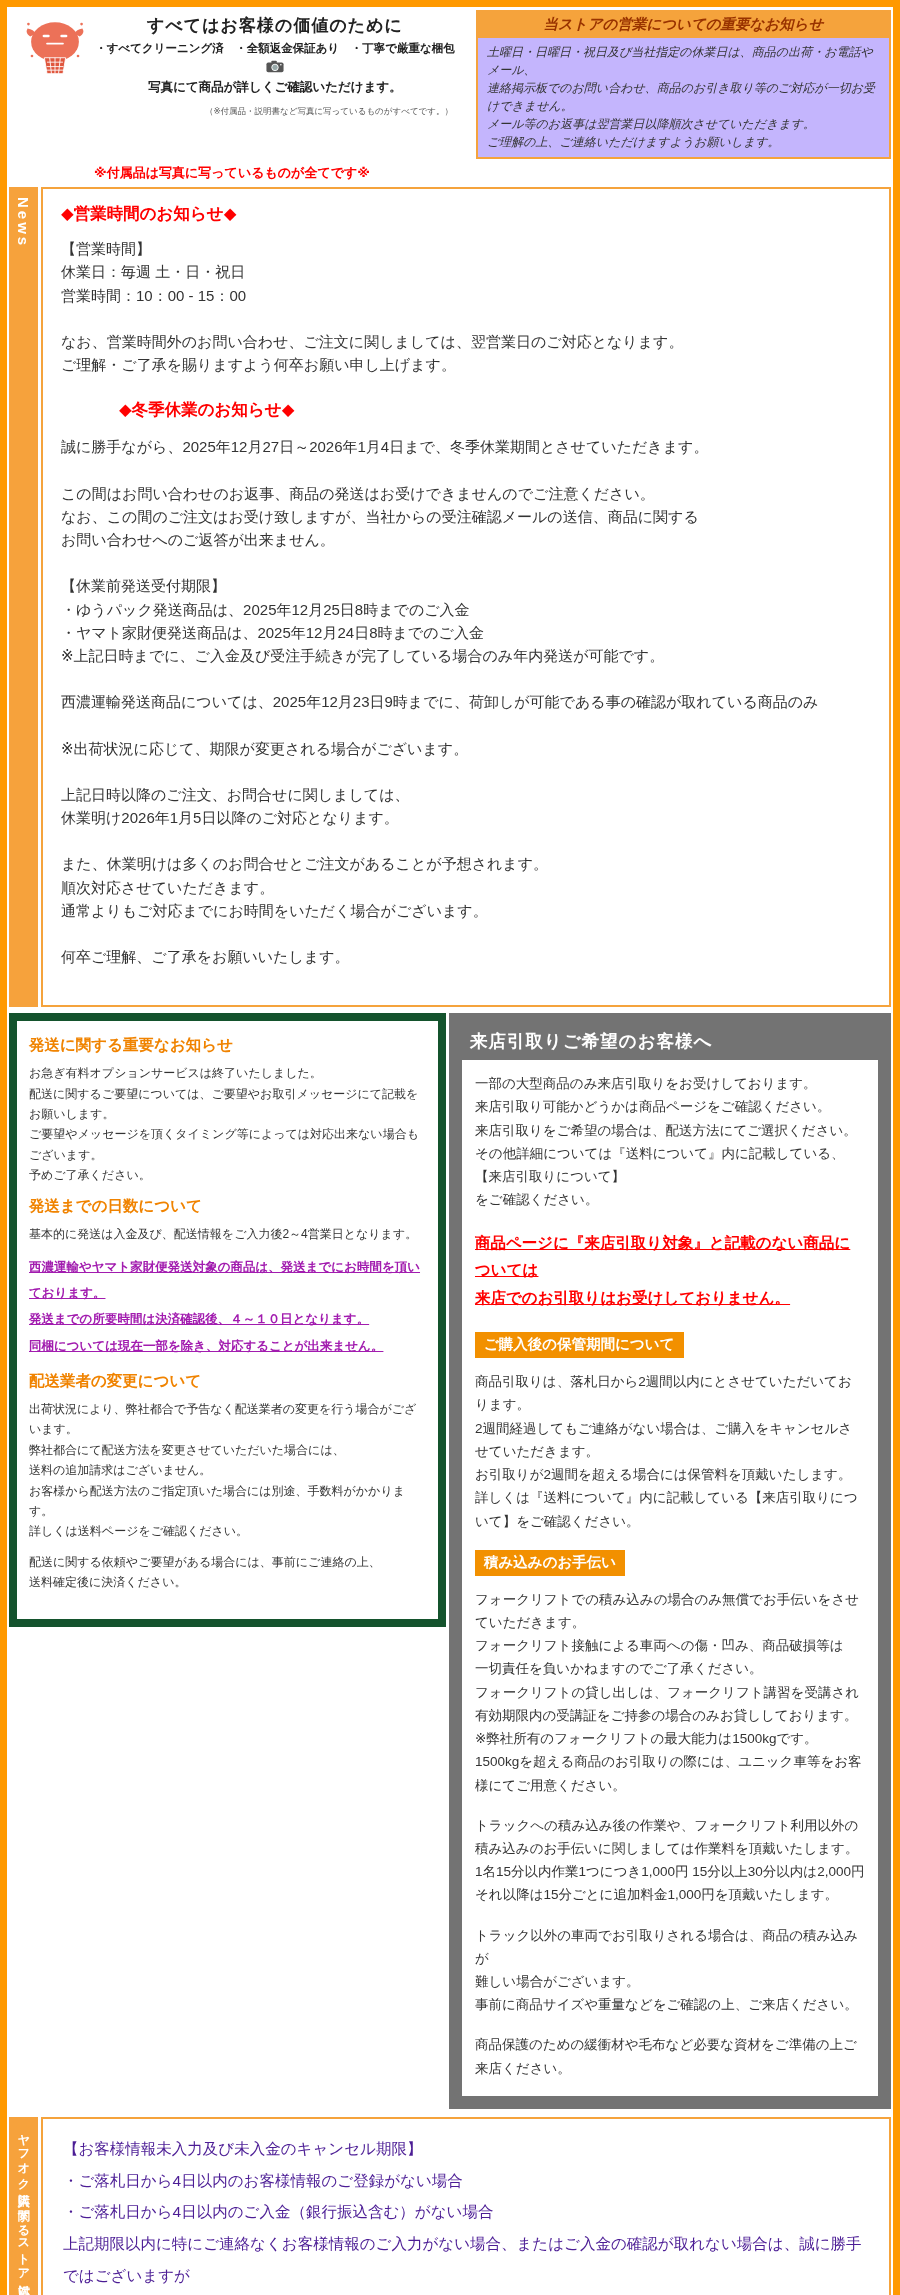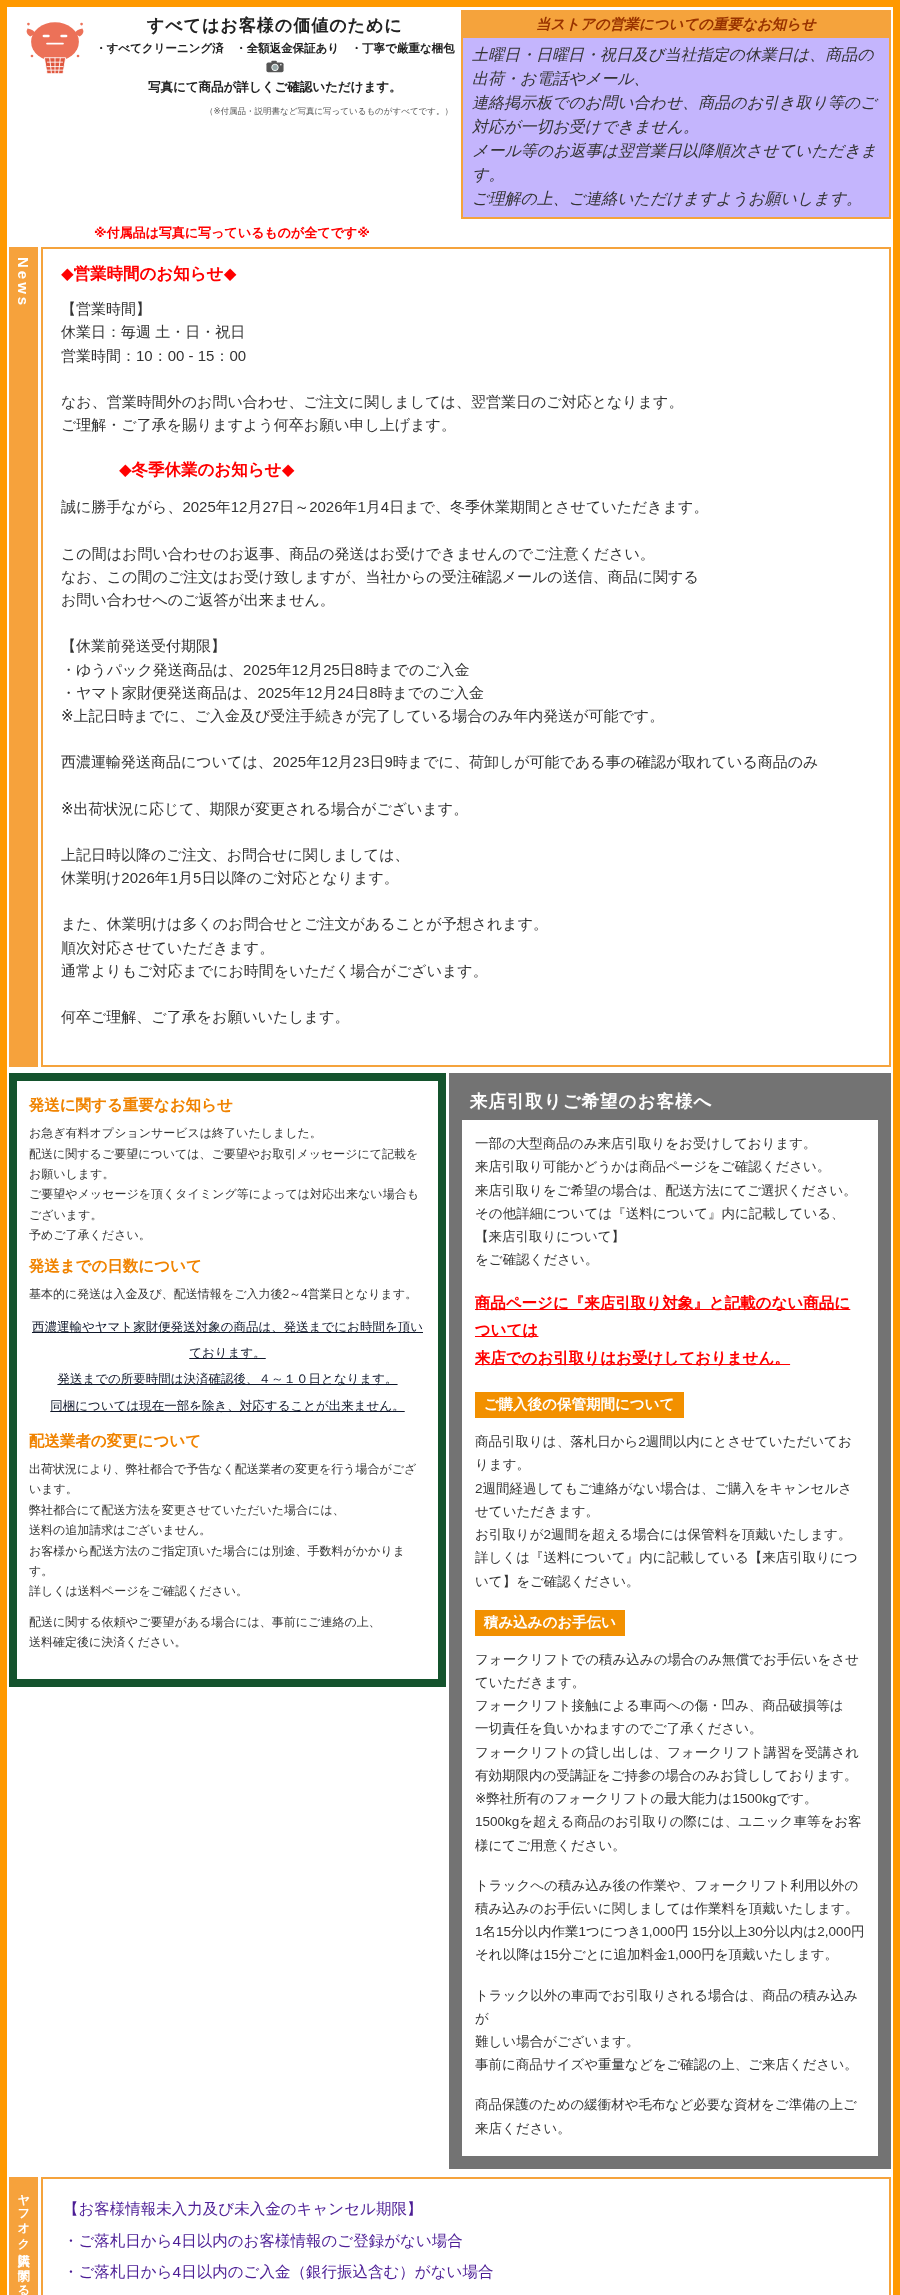--- a/index.html
+++ b/index.html
@@ -1,30 +1,30 @@
 <!DOCTYPE html>
 <html><head>
 <meta charset="utf-8">
 <style>
   html,body{margin:0;padding:0;background:#fff;}
   body{width:900px;font-family:"Liberation Sans","DejaVu Sans",sans-serif;color:#333;}
   .frame{box-sizing:border-box;width:900px;min-height:2295px;border:7px solid #FF9900;background:#fff;padding:3px 2px;}
 
   
-  .header-row{display:flex;gap:6px;justify-content:space-between;}
+  .header-row{display:flex;gap:21px;justify-content:space-between;}
   .header-left{width:446px;display:flex;padding:3px 0 0 10px;box-sizing:border-box;}
   .logo-wrap{width:76px;flex:0 0 76px;padding-top:4px;}
   .header-text{flex:1;text-align:center;padding-top:1px;}
   .tagline{font-size:17px;font-weight:bold;color:#222;letter-spacing:1px;}
   .features{font-size:11.5px;font-weight:bold;margin-top:4px;color:#222;}
   .photo-line{font-size:12.5px;font-weight:bold;margin-top:4px;display:flex;justify-content:center;align-items:center;gap:6px;color:#222;flex-direction:column;}
   .photo-subnote{font-size:8.5px;color:#555;text-align:right;padding-right:2px;margin-top:10px;}
   .notice-box{flex:1;border:2px solid #F5A33C;box-sizing:border-box;background:#c4b5fd;font-style:italic;}
   .notice-title{background:#F5A33C;color:#993300;font-weight:bold;font-size:14.5px;text-align:center;padding:3px 0 4px;}
-  .notice-body{font-size:16px;line-height:1.5;padding:5px 9px 6px;color:#333;white-space:pre-line;}
+  .notice-body{font-size:12px;line-height:1.5;padding:5px 9px 6px;color:#333;white-space:pre-line;}
   .acc-warning{width:446px;text-align:center;color:#FF0000;font-weight:bold;font-size:13px;margin:5px 0 5px;}
 
   
   .section-row{display:flex;gap:3px;margin-bottom:6px;align-items:stretch;}
   .side-tab{width:29px;flex:0 0 29px;background:#F6A23C;}
   .vert{writing-mode:vertical-rl;display:block;margin:0 auto;color:#fff;font-weight:bold;}
   .news-tab-label{font-size:15px;letter-spacing:3px;padding-top:10px;}
   .policy-tab-label{font-size:12px;letter-spacing:1px;padding-top:8px;}
 
   
@@ -32,21 +32,21 @@
   .news-h{color:#FF0000;font-weight:bold;font-size:16.5px;margin:2px 0 12px;}
   .news-h.indent{margin:20px 0 14px 58px;}
   .news-p{font-size:15px;line-height:1.55;color:#333;white-space:pre-line;margin:0 0 23px;}
   .news-p.last{}
 
   
   .cols-row{display:flex;gap:3px;align-items:flex-start;margin-bottom:8px;}
   .left-col{width:437px;flex:0 0 437px;border:8px solid #14532d;box-sizing:border-box;padding:8px 12px 16px;background:#fff;}
   .left-h{color:#F08300;font-weight:bold;font-size:15.5px;margin:6px 0 7px;}
   .left-p{font-size:12px;line-height:1.7;color:#333;white-space:pre-line;margin:0 0 10px;}
-  .left-warning{font-size:12.5px;font-weight:normal;color:#0f172a;text-decoration:underline;line-height:2.1;white-space:pre-line;margin:2px 0 12px;text-align:center;}
+  .left-warning{font-size:12.5px;font-weight:bold;color:#a21caf;text-decoration:underline;line-height:2.1;white-space:pre-line;margin:2px 0 12px;}
   .right-col{flex:1;background:#737373;padding:13px;box-sizing:border-box;}
   .right-title{color:#fff;font-weight:bold;font-size:17.5px;padding:3px 8px 7px;letter-spacing:1px;}
   .right-body{background:#fff;padding:12px 13px 14px;}
   .right-p{font-size:13.5px;line-height:1.72;color:#333;white-space:pre-line;margin:0 0 17px;}
   .right-p.last{margin-bottom:2px;}
   .right-warning{font-size:15.5px;font-weight:bold;color:#FF0000;text-decoration:underline;line-height:1.8;white-space:pre-line;margin:0 0 20px;}
   .badge{display:inline-block;background:#F29000;color:#fff;font-weight:bold;font-size:14.5px;padding:3px 9px 4px;margin:0 0 12px;}
 
   
   .bottom-box{flex:1;border:2px solid #F5A33C;box-sizing:border-box;padding:14px 20px 16px;background:#fff;}

